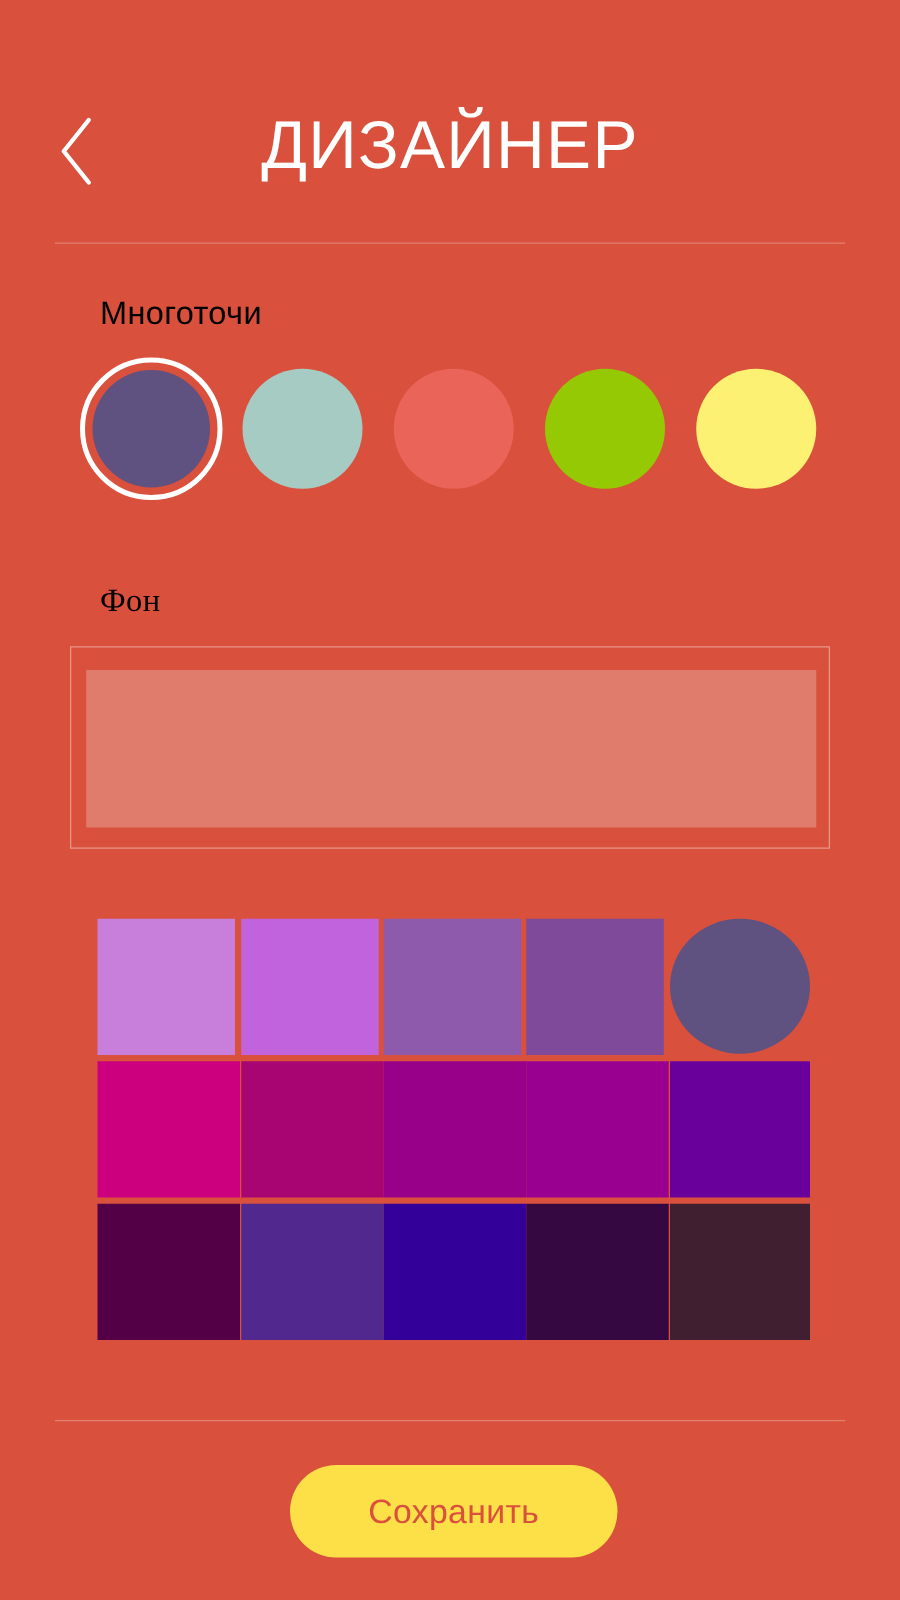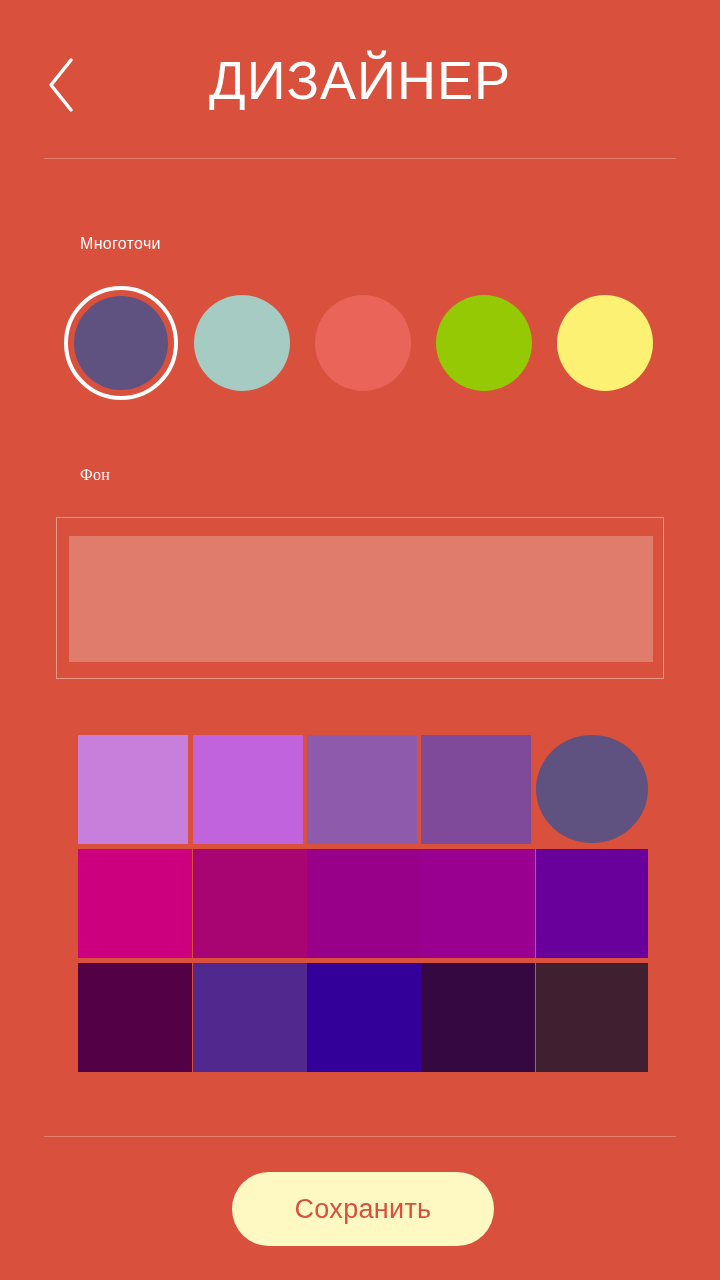--- a/index.html
+++ b/index.html
@@ -16,20 +16,21 @@
     font-family: "Liberation Sans", sans-serif;
     color: #ffffff;
     position: relative;
   }
 
   
   .header {
     position: relative;
     height: 160px;
     width: 100%;
+    margin-top: 36px;
   }
 
   .back-button {
     position: absolute;
     left: 30px;
     top: 48px;
     width: 62px;
     height: 74px;
     display: flex;
     align-items: center;
@@ -57,23 +58,23 @@
     position: absolute;
     left: 44px;
     right: 44px;
     top: 158px;
     height: 1px;
     background: rgba(255, 255, 255, 0.28);
   }
 
   
   .section-label {
-    font-size: 16px;
+    font-size: 26px;
     font-weight: 400;
-    color: #ffffff;
+    color: #000000;
     letter-spacing: 0.3px;
     text-align: center;
   }
 
   .dots-label {
     position: absolute;
     left: 80px;
     top: 235px;
   }
 
@@ -280,13 +281,13 @@
 
   <div class="grid-cell r2 c0" style="background: rgb(84, 0, 71);"></div>
   <div class="grid-cell r2 c1" style="background: rgb(80, 40, 142);"></div>
   <div class="grid-cell r2 c2" style="background: rgb(51, 0, 154);"></div>
   <div class="grid-cell r2 c3" style="background: rgb(53, 8, 66);"></div>
   <div class="grid-cell r2 c4" style="background: rgb(64, 32, 48);"></div>
 </div>
 
 <div class="footer-divider"></div>
 
-<button class="save-button" style="background: #fef9c3; color: rgb(217, 80, 60);">Сохранить</button>
+<button class="save-button" style="background: #fde047; color: rgb(217, 80, 60);">Сохранить</button>
 
 </body></html>

